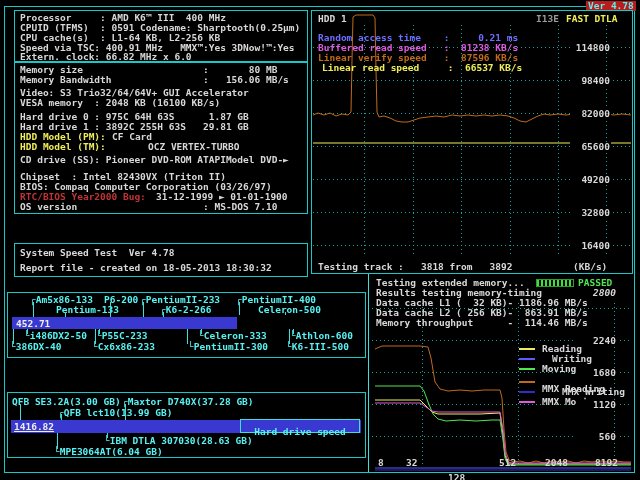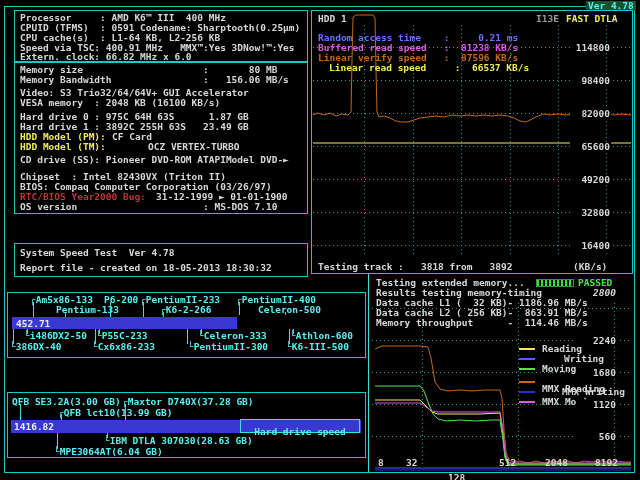--- a/index.html
+++ b/index.html
@@ -15,21 +15,21 @@
   .bar{position:absolute;background:#3939d2;}
   .sw{position:absolute;height:2px;}
   svg{position:absolute;left:0;top:0;}
 </style>
 </head>
 <body>
 
 <div id="screen">
 
   <div class="box" style="left:4px;top:6px;width:631px;height:467px;"></div>
-  <div class="t" style="left:586px;top:1px;color:#58f2f2;background:#14532d;padding:0 2px;">Ver 4.78</div>
+  <div class="t" style="left:586px;top:1px;color:#58f2f2;background:#b91c1c;padding:0 2px;">Ver 4.78</div>
 
   <div class="box" style="left:14px;top:10px;width:294px;height:52px;"></div>
   <div class="box" style="left:14px;top:62px;width:294px;height:152px;"></div>
   <div class="box" style="left:14px;top:243px;width:294px;height:34px;"></div>
 
   <div class="box" style="left:311px;top:10px;width:322px;height:264px;"></div>
 
   <div id="grid-layer">
       <div class="gh" style="left: 313px; top: 47px; width: 318px;"></div>
       <div class="gh" style="left: 313px; top: 80px; width: 318px;"></div>
@@ -63,70 +63,70 @@
       <polyline points="375,468 631,468" fill="none" stroke="#5b5bff" stroke-width="1"></polyline>
       <polyline points="375,470 631,470" fill="none" stroke="#2e2ecc" stroke-width="1"></polyline>
     </svg>
 
   <div class="box" style="left:7px;top:292px;width:359px;height:66px;"></div>
   <div class="bar" style="left:12px;top:317px;width:225px;height:12px;"></div>
   <div class="t" style="left:16px;top:319px;color:#eee;">452.71</div>
 
   <div class="box" style="left:7px;top:392px;width:359px;height:66px;"></div>
   <div class="bar" style="left:11px;top:420px;width:350px;height:13px;"></div>
-  <div class="t" style="left:14px;top:422px;color:#eee;">1416.82</div>
+  <div class="t" style="left:14px;top:422px;color:#eee;text-decoration:underline;">1416.82</div>
   <div class="box" style="left:240px;top:419px;width:120px;height:14px;background:#3939d2;border-color:#3cdede;text-align:center;">
     <span class="t" style="position:static;color:#58f2f2;line-height:12px;">Hard drive speed</span>
   </div>
 
   <div style="position:absolute;left:536px;top:279px;width:38px;height:8px;border:1px solid #2f9e2f;box-sizing:border-box;
               background:repeating-linear-gradient(90deg,#35e635 0 2px,#000 2px 4px);"></div>
 
   <div id="text-layer">
       <div class="t" style="left: 20px; top: 13px; color: rgb(216, 216, 216);">Processor     : AMD K6™ III  400 MHz</div>
       <div class="t" style="left: 20px; top: 23px; color: rgb(216, 216, 216);">CPUID (TFMS)  : 0591 Codename: Sharptooth(0.25µm)</div>
       <div class="t" style="left: 20px; top: 33px; color: rgb(216, 216, 216);">CPU cache(s)  : L1-64 KB, L2-256 KB</div>
       <div class="t" style="left: 20px; top: 43px; color: rgb(216, 216, 216);">Speed via TSC: 400.91 MHz   MMX™:Yes 3DNow!™:Yes</div>
       <div class="t" style="left: 20px; top: 52px; color: rgb(216, 216, 216);">Extern. clock: 66.82 MHz x 6.0</div>
       <div class="t" style="left: 20px; top: 65px; color: rgb(216, 216, 216);">Memory size                     :       80 MB</div>
       <div class="t" style="left: 20px; top: 75px; color: rgb(216, 216, 216);">Memory Bandwidth                :   156.06 MB/s</div>
       <div class="t" style="left: 20px; top: 88px; color: rgb(216, 216, 216);">Video: S3 Trio32/64/64V+ GUI Accelerator</div>
       <div class="t" style="left: 20px; top: 98px; color: rgb(216, 216, 216);">VESA memory  : 2048 KB (16100 KB/s)</div>
       <div class="t" style="left: 20px; top: 112px; color: rgb(216, 216, 216);">Hard drive 0 : 975C 64H 63S      1.87 GB</div>
-      <div class="t" style="left: 20px; top: 122px; color: rgb(216, 216, 216);">Hard drive 1 : 3892C 255H 63S   23.49 GB</div>
+      <div class="t" style="left: 20px; top: 122px; color: rgb(216, 216, 216);">Hard drive 1 : 3892C 255H 63S   29.81 GB</div>
       <div class="t" style="left: 20px; top: 132px; color: rgb(240, 238, 88);">HDD Model (PM):</div>
       <div class="t" style="left: 112px; top: 132px; color: rgb(216, 216, 216);">CF Card</div>
       <div class="t" style="left: 20px; top: 142px; color: rgb(240, 238, 88);">HDD Model (TM):</div>
       <div class="t" style="left: 112px; top: 142px; color: rgb(216, 216, 216); margin-left: 36px;">OCZ VERTEX-TURBO</div>
       <div class="t" style="left: 20px; top: 155px; color: rgb(216, 216, 216);">CD drive (SS): Pioneer DVD-ROM ATAPIModel DVD-►</div>
       <div class="t" style="left: 20px; top: 172px; color: rgb(216, 216, 216);">Chipset  : Intel 82430VX (Triton II)</div>
       <div class="t" style="left: 20px; top: 182px; color: rgb(216, 216, 216);">BIOS: Compaq Computer Corporation (03/26/97)</div>
       <div class="t" style="left: 20px; top: 192px; color: rgb(192, 52, 52);">RTC/BIOS Year2000 Bug:</div>
       <div class="t" style="left: 156px; top: 192px; color: rgb(216, 216, 216);">31-12-1999 ► 01-01-1900</div>
       <div class="t" style="left: 20px; top: 202px; color: rgb(216, 216, 216);">OS version                      : MS-DOS 7.10</div>
       <div class="t" style="left: 20px; top: 248px; color: rgb(216, 216, 216);">System Speed Test  Ver 4.78</div>
       <div class="t" style="left: 20px; top: 263px; color: rgb(216, 216, 216);">Report file - created on 18-05-2013 18:30:32</div>
       <div class="t" style="left: 318px; top: 14px; color: rgb(216, 216, 216);">HDD 1</div>
       <div class="t" style="left: 536px; top: 14px; color: rgb(154, 154, 154);">I13E</div>
       <div class="t" style="left: 566px; top: 14px; color: rgb(240, 238, 88);">FAST DTLA</div>
       <div class="t" style="left: 318px; top: 33px; color: rgb(110, 110, 255);">Random access time    :     0.21 ms</div>
       <div class="t" style="left: 318px; top: 43px; color: rgb(222, 90, 222);">Buffered read speed   :  81238 KB/s</div>
       <div class="t" style="left: 318px; top: 53px; color: rgb(192, 106, 26);">Linear verify speed   :  87596 KB/s</div>
-      <div class="t" style="left: 329px; top: 63px; color: rgb(240, 238, 88);">Linear read speed     :  66537 KB/s</div>
+      <div class="t" style="left: 322px; top: 63px; color: rgb(240, 238, 88);">Linear read speed     :  66537 KB/s</div>
       <div class="t" style="left: 318px; top: 262px; color: rgb(216, 216, 216);">Testing track :   3818 from   3892</div>
       <div class="t" style="left: 573px; top: 262px; color: rgb(216, 216, 216);">(KB/s)</div>
       <div class="t" style="left: 376px; top: 278px; color: rgb(216, 216, 216);">Testing extended memory...</div>
       <div class="t" style="left: 578px; top: 278px; color: rgb(79, 230, 79);">PASSED</div>
       <div class="t" style="left: 376px; top: 288px; color: rgb(216, 216, 216);">Results testing memory-timing</div>
       <div class="t" style="left: 578px; top: 288px; color: rgb(216, 216, 216);">(MB/s)</div>
       <div class="t" style="left: 376px; top: 298px; color: rgb(216, 216, 216);">Data cache L1 (  32 KB)- 1186.96 MB/s</div>
       <div class="t" style="left: 376px; top: 308px; color: rgb(216, 216, 216);">Data cache L2 ( 256 KB)-  863.91 MB/s</div>
       <div class="t" style="left: 376px; top: 318px; color: rgb(216, 216, 216);">Memory throughput      -  114.46 MB/s</div>
       <div class="t" style="left: 542px; top: 344px; color: rgb(216, 216, 216);">Reading</div>
-      <div class="t" style="left: 564px; top: 354px; color: rgb(216, 216, 216); text-align: center;">Writing</div>
+      <div class="t" style="left: 552px; top: 354px; color: rgb(216, 216, 216); text-align: center;">Writing</div>
       <div class="t" style="left: 542px; top: 364px; color: rgb(216, 216, 216);">Moving</div>
       <div class="t" style="left: 542px; top: 384px; color: rgb(216, 216, 216);">MMX Reading</div>
       <div class="t" style="left: 542px; top: 387px; color: rgb(216, 216, 216); padding-left: 20px;">MMX Writing</div>
       <div class="t" style="left: 542px; top: 397px; color: rgb(216, 216, 216);">MMX Moving</div>
       <div class="t" style="left: 30px; top: 295px; color: rgb(88, 242, 242);">┌Am5x86-133</div>
       <div class="t" style="left: 104px; top: 295px; color: rgb(88, 242, 242);">P6-200</div>
       <div class="t" style="left: 140px; top: 295px; color: rgb(88, 242, 242);">┌PentiumII-233</div>
       <div class="t" style="left: 236px; top: 295px; color: rgb(88, 242, 242);">┌PentiumII-400</div>
       <div class="t" style="left: 38px; top: 305px; color: rgb(88, 242, 242); margin-left: 18px;">Pentium-133</div>
       <div class="t" style="left: 160px; top: 305px; color: rgb(88, 242, 242);">┌K6-2-266</div>

